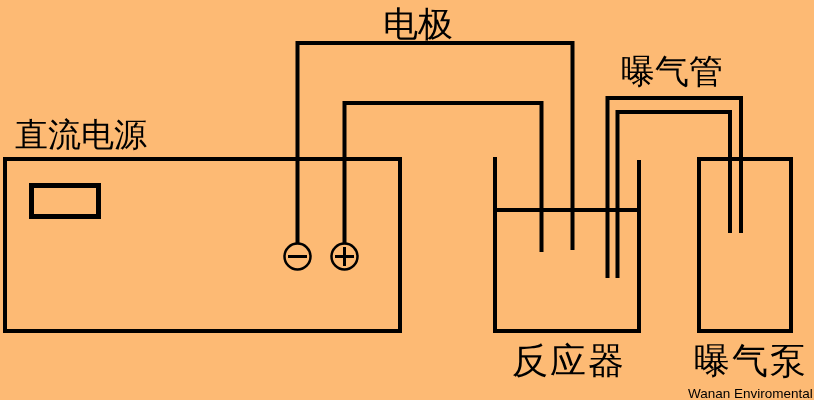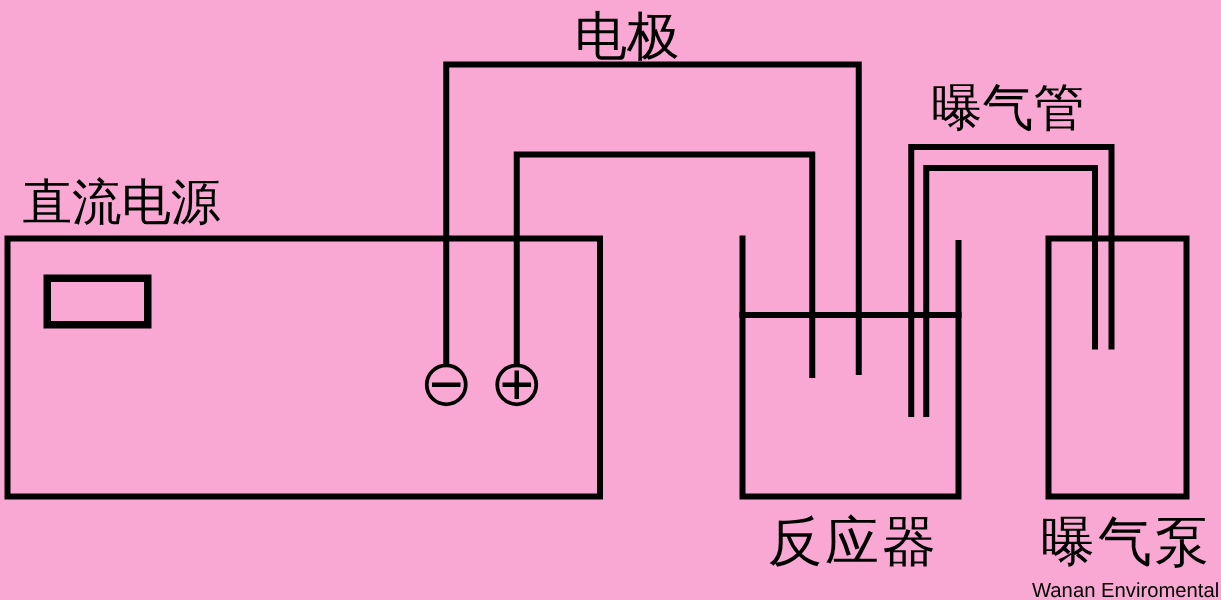--- a/index.html
+++ b/index.html
@@ -4,21 +4,21 @@
 <style>
   html, body {
     margin: 0;
     padding: 0;
     background: #ffffff;
   }
   .stage {
     position: relative;
     width: 814px;
     height: 400px;
-    background: #f9a8d4;
+    background: #fdba74;
     overflow: hidden;
   }
   svg .stroke {
     fill: none;
     stroke: #000000;
     stroke-linecap: butt;
     stroke-linejoin: miter;
   }
   svg .w4  { stroke-width: 4; }
   svg .w5  { stroke-width: 5; }

